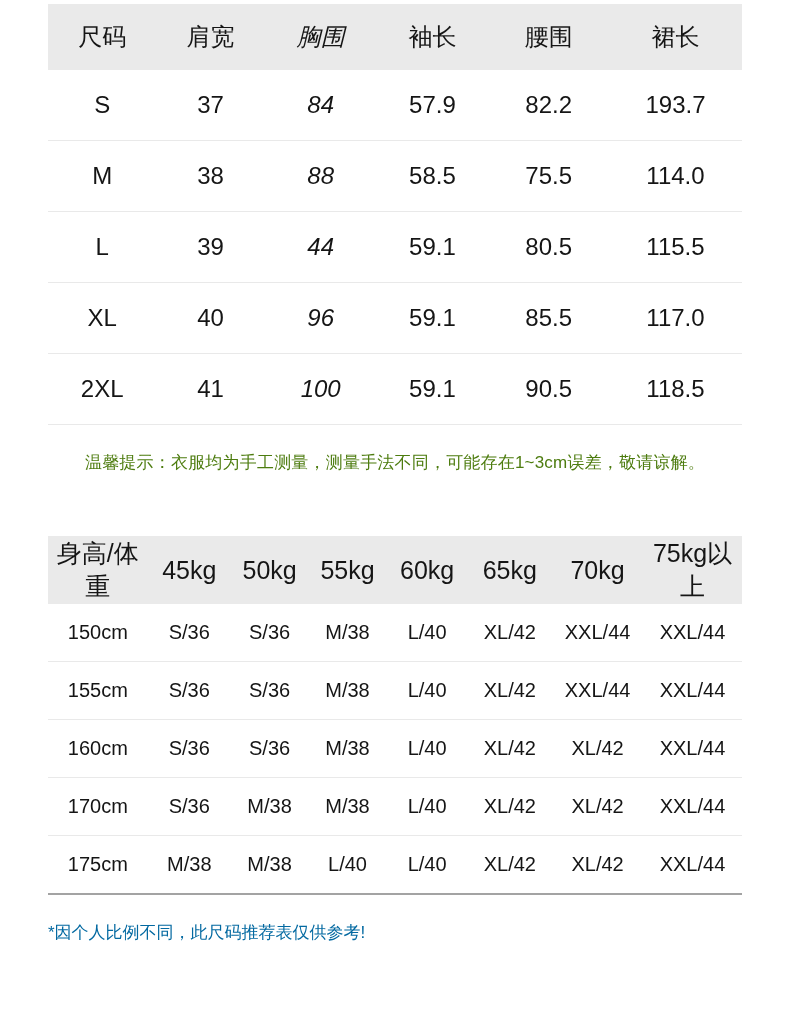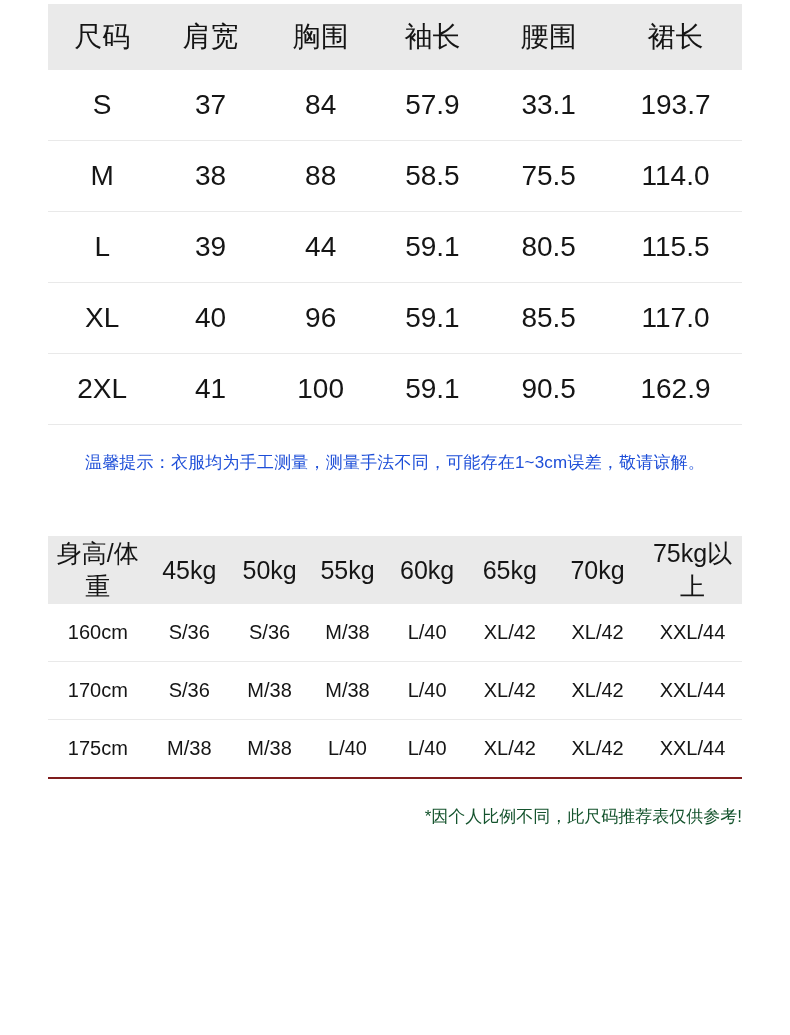--- a/index.html
+++ b/index.html
@@ -23,57 +23,57 @@
     table-layout: fixed;
     text-align: center;
   }
   thead th {
     background: #eaeaea;
     font-weight: normal;
   }
   td { border-bottom: 1px solid #e9e9e9; }
 
   
-  .t1 { font-size: 28px; }
+  .t1 { font-size: 24px; }
   .t1 th { height: 64px; }
   .t1 td { height: 68px; }
   .t1 th:nth-child(1), .t1 td:nth-child(1) { width: 15.6%; }
   .t1 th:nth-child(2), .t1 td:nth-child(2) { width: 15.6%; }
-  .t1 th:nth-child(3), .t1 td:nth-child(3) { width: 16.1%; }
+  .t1 th:nth-child(3), .t1 td:nth-child(3) { width: 16.1%; font-style: italic; }
   .t1 th:nth-child(4), .t1 td:nth-child(4) { width: 16.1%; }
   .t1 th:nth-child(5), .t1 td:nth-child(5) { width: 17.4%; }
   .t1 th:nth-child(6), .t1 td:nth-child(6) { width: 19.2%; }
 
   .note {
     margin: 26px 0 62px 0;
     text-align: center;
     font-size: 17px;
-    color: #1d4ed8;
+    color: #4d7c0f;
     letter-spacing: 0.2px;
   }
 
   
   .t2 { font-size: 20px; }
   .t2 th { height: 66px; font-size: 25px; }
   .t2 td { height: 55px; }
-  .t2 tr:last-child td { border-bottom: 2px solid #7f1d1d; }
+  .t2 tr:last-child td { border-bottom: 2px solid #a3a3a3; }
   .t2 th:nth-child(1), .t2 td:nth-child(1) { width: 14.4%; }
   .t2 th:nth-child(2), .t2 td:nth-child(2) { width: 12.0%; }
   .t2 th:nth-child(3), .t2 td:nth-child(3) { width: 11.1%; }
   .t2 th:nth-child(4), .t2 td:nth-child(4) { width: 11.3%; text-align: center; }
   .t2 th:nth-child(5), .t2 td:nth-child(5) { width: 11.6%; }
   .t2 th:nth-child(6), .t2 td:nth-child(6) { width: 12.2%; }
   .t2 th:nth-child(7), .t2 td:nth-child(7) { width: 13.1%; }
   .t2 th:nth-child(8), .t2 td:nth-child(8) { width: 14.3%; }
 
   .footer-note {
     margin: 26px 0 0 0;
-    text-align: right;
+    text-align: left;
     font-size: 17px;
-    color: #14532d;
+    color: #0369a1;
   }
 </style>
 </head>
 <body>
 
 <div class="page">
 
   <table class="t1">
     <thead>
       <tr>
@@ -84,21 +84,21 @@
           <th>腰围</th>
           <th>裙长</th>
         </tr>
     </thead>
     <tbody>
         <tr>
           <td>S</td>
           <td>37</td>
           <td>84</td>
           <td>57.9</td>
-          <td>33.1</td>
+          <td>82.2</td>
           <td>193.7</td>
         </tr>
         <tr>
           <td>M</td>
           <td>38</td>
           <td>88</td>
           <td>58.5</td>
           <td>75.5</td>
           <td>114.0</td>
         </tr>
@@ -117,21 +117,21 @@
           <td>59.1</td>
           <td>85.5</td>
           <td>117.0</td>
         </tr>
         <tr>
           <td>2XL</td>
           <td>41</td>
           <td>100</td>
           <td>59.1</td>
           <td>90.5</td>
-          <td>162.9</td>
+          <td>118.5</td>
         </tr>
       </tbody>
   </table>
 
   <p class="note">温馨提示：衣服均为手工测量，测量手法不同，可能存在1~3cm误差，敬请谅解。</p>
 
   <table class="t2">
     <thead>
       <tr>
           <th>身高/体重</th>
@@ -139,20 +139,40 @@
           <th>50kg</th>
           <th>55kg</th>
           <th>60kg</th>
           <th>65kg</th>
           <th>70kg</th>
           <th>75kg以上</th>
         </tr>
     </thead>
     <tbody>
         <tr>
+          <td>150cm</td>
+          <td>S/36</td>
+          <td>S/36</td>
+          <td>M/38</td>
+          <td>L/40</td>
+          <td>XL/42</td>
+          <td>XXL/44</td>
+          <td>XXL/44</td>
+        </tr>
+        <tr>
+          <td>155cm</td>
+          <td>S/36</td>
+          <td>S/36</td>
+          <td>M/38</td>
+          <td>L/40</td>
+          <td>XL/42</td>
+          <td>XXL/44</td>
+          <td>XXL/44</td>
+        </tr>
+        <tr>
           <td>160cm</td>
           <td>S/36</td>
           <td>S/36</td>
           <td>M/38</td>
           <td>L/40</td>
           <td>XL/42</td>
           <td>XL/42</td>
           <td>XXL/44</td>
         </tr>
         <tr>

